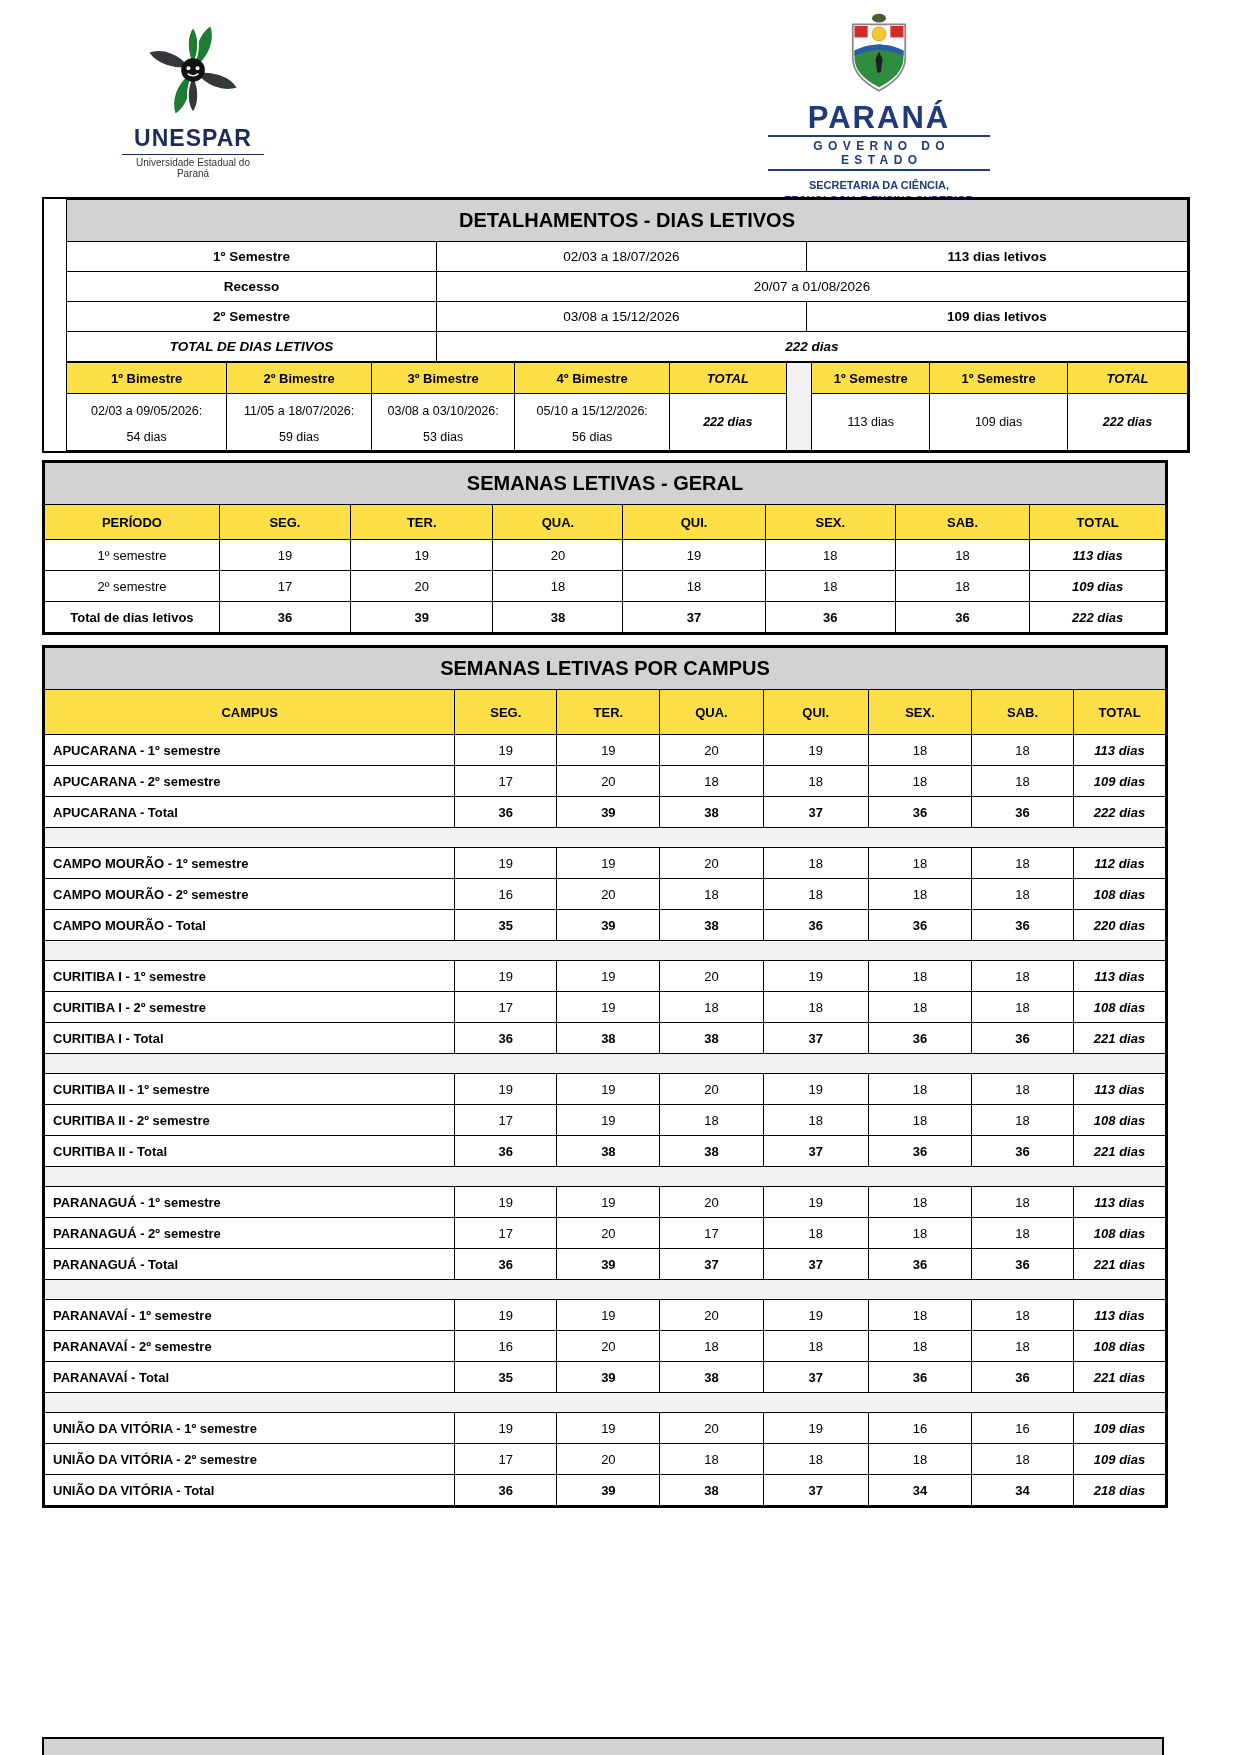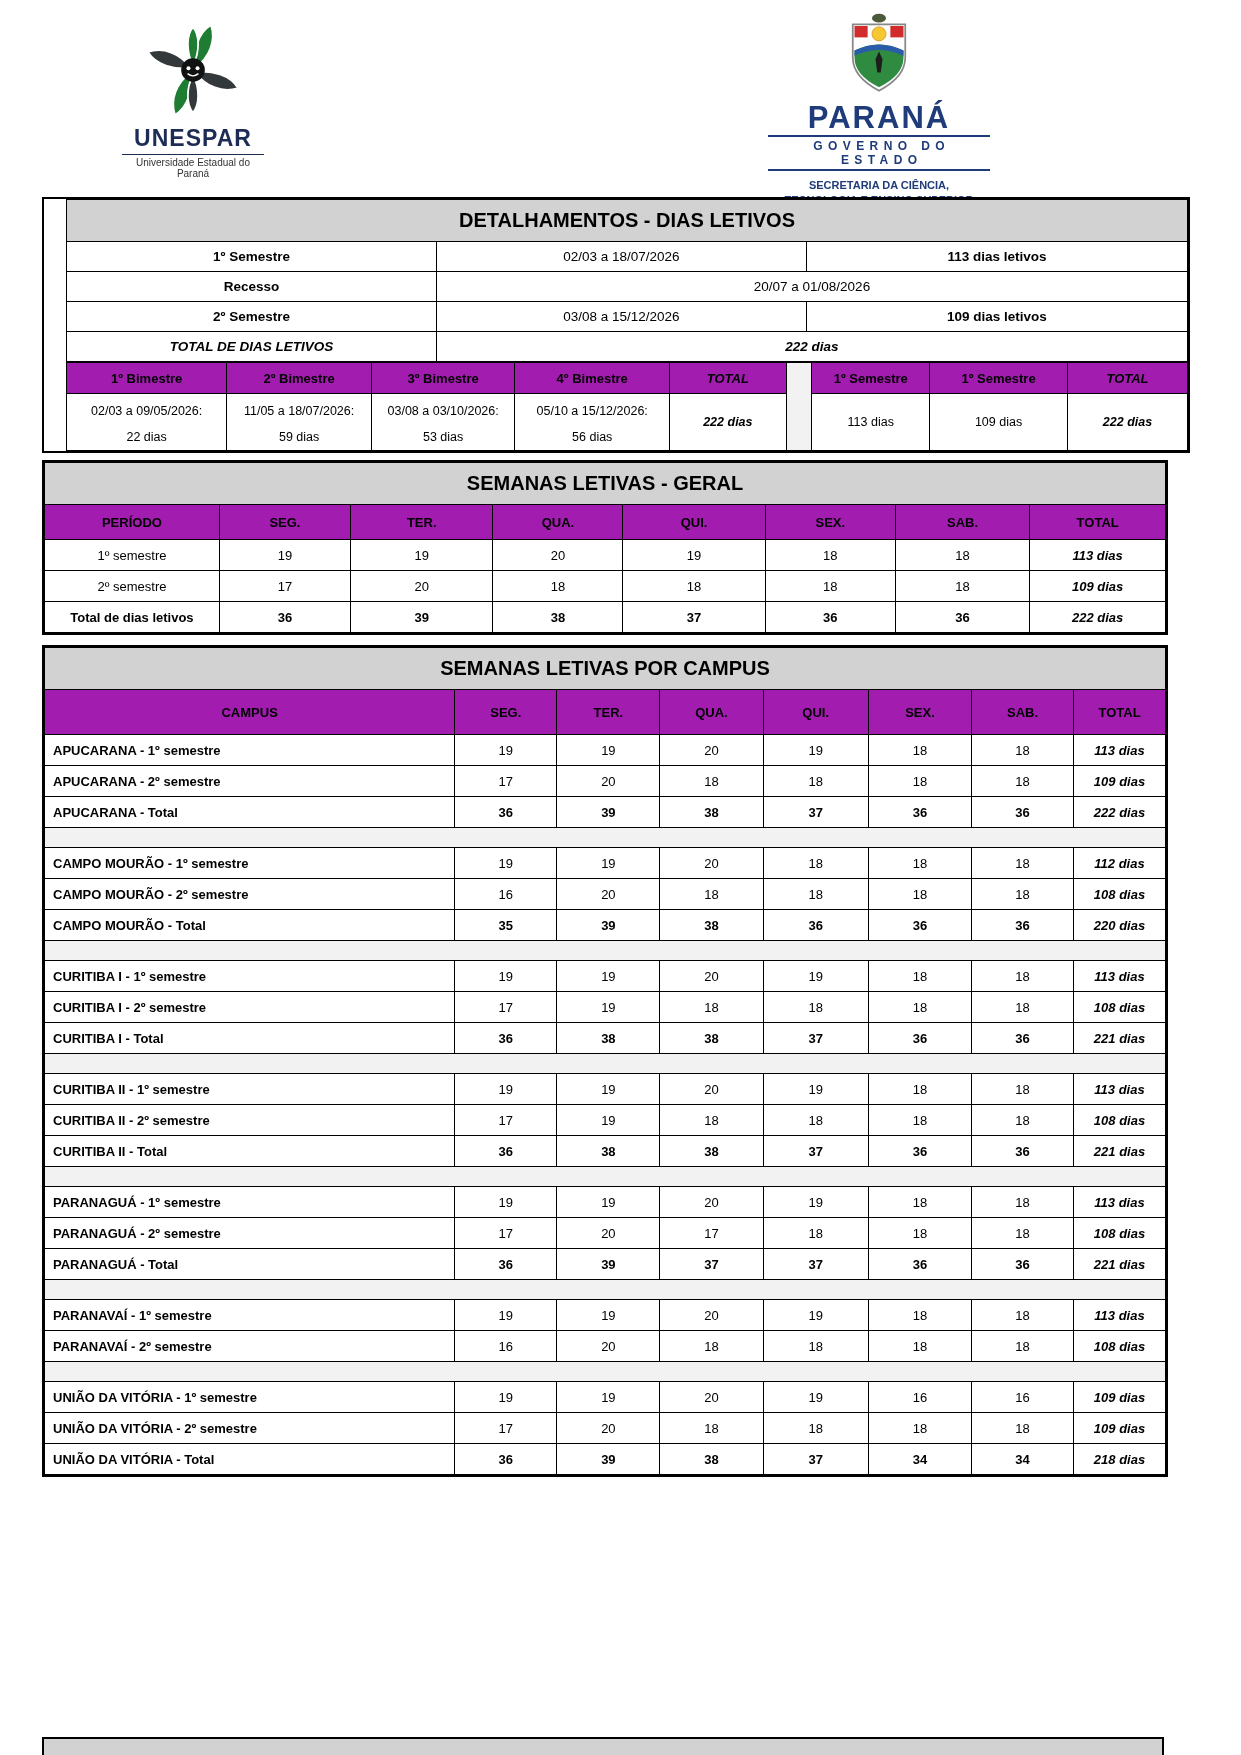--- a/index.html
+++ b/index.html
@@ -16,21 +16,21 @@
   .parana-rule{height:2px;background:#1f3b7a;margin:2px 0;}
   .parana-governo{font-size:12px;font-weight:bold;letter-spacing:0.45em;padding-left:0.45em;margin:2px 0;}
   .parana-secretaria{font-size:11px;font-weight:bold;margin-top:7px;line-height:1.35;}
 
   
   .tbl{position:absolute;left:42px;width:1122px;border:2px solid #000;background:#fff;}
   table{width:100%;border-collapse:collapse;table-layout:fixed;}
   td{border:1px solid #000;text-align:center;vertical-align:middle;font-size:13px;padding:0 2px;
      overflow:hidden;white-space:nowrap;}
   .title{background:#d2d2d2;font-weight:bold;font-size:20px;height:41px;}
-  .hdr{background:#a21caf;font-weight:bold;font-size:13px;}
+  .hdr{background:#fde047;font-weight:bold;font-size:13px;}
   .b{font-weight:bold}
   .bi{font-weight:bold;font-style:italic}
   .left{text-align:left;padding-left:8px}
 
   #t1{top:197px;padding-left:22px;} #t2{top:460px;} #t3{top:645px;}
   #t1 .sem-row td{height:29px;font-size:13.5px;}
   #t1 .bh td{height:30px;}
   #t1 .bd td{height:56px;font-size:12.5px;}
   #t1 .bd .l1{margin-top:6px;line-height:1.1;}
   #t1 .bd .l2{margin-top:12px;line-height:1.1;}
@@ -140,21 +140,21 @@
         <td class="hdr">4º Bimestre</td>
         <td class="hdr bi">TOTAL</td>
         <td class="gap" rowspan="2"></td>
         <td class="hdr">1º Semestre</td>
         <td class="hdr">1º Semestre</td>
         <td class="hdr bi">TOTAL</td>
       </tr>
       <tr class="bd">
         <td>
           <div class="l1">02/03 a 09/05/2026:</div>
-          <div class="l2">22 dias</div>
+          <div class="l2">54 dias</div>
         </td>
         <td>
           <div class="l1">11/05 a 18/07/2026:</div>
           <div class="l2">59 dias</div>
         </td>
         <td>
           <div class="l1">03/08 a 03/10/2026:</div>
           <div class="l2">53 dias</div>
         </td>
         <td>
@@ -434,20 +434,30 @@
           <tr class="drow">
             <td class="left b">PARANAVAÍ - 2º semestre</td>
             <td>16</td>
             <td>20</td>
             <td>18</td>
             <td>18</td>
             <td>18</td>
             <td>18</td>
             <td class="bi">108 dias</td>
           </tr>
+          <tr class="drow">
+            <td class="left b b">PARANAVAÍ - Total</td>
+            <td class="b">35</td>
+            <td class="b">39</td>
+            <td class="b">38</td>
+            <td class="b">37</td>
+            <td class="b">36</td>
+            <td class="b">36</td>
+            <td class="bi">221 dias</td>
+          </tr>
           <tr class="sp">
             <td colspan="8"></td>
           </tr>
           <tr class="drow">
             <td class="left b">UNIÃO DA VITÓRIA - 1º semestre</td>
             <td>19</td>
             <td>19</td>
             <td>20</td>
             <td>19</td>
             <td>16</td>

